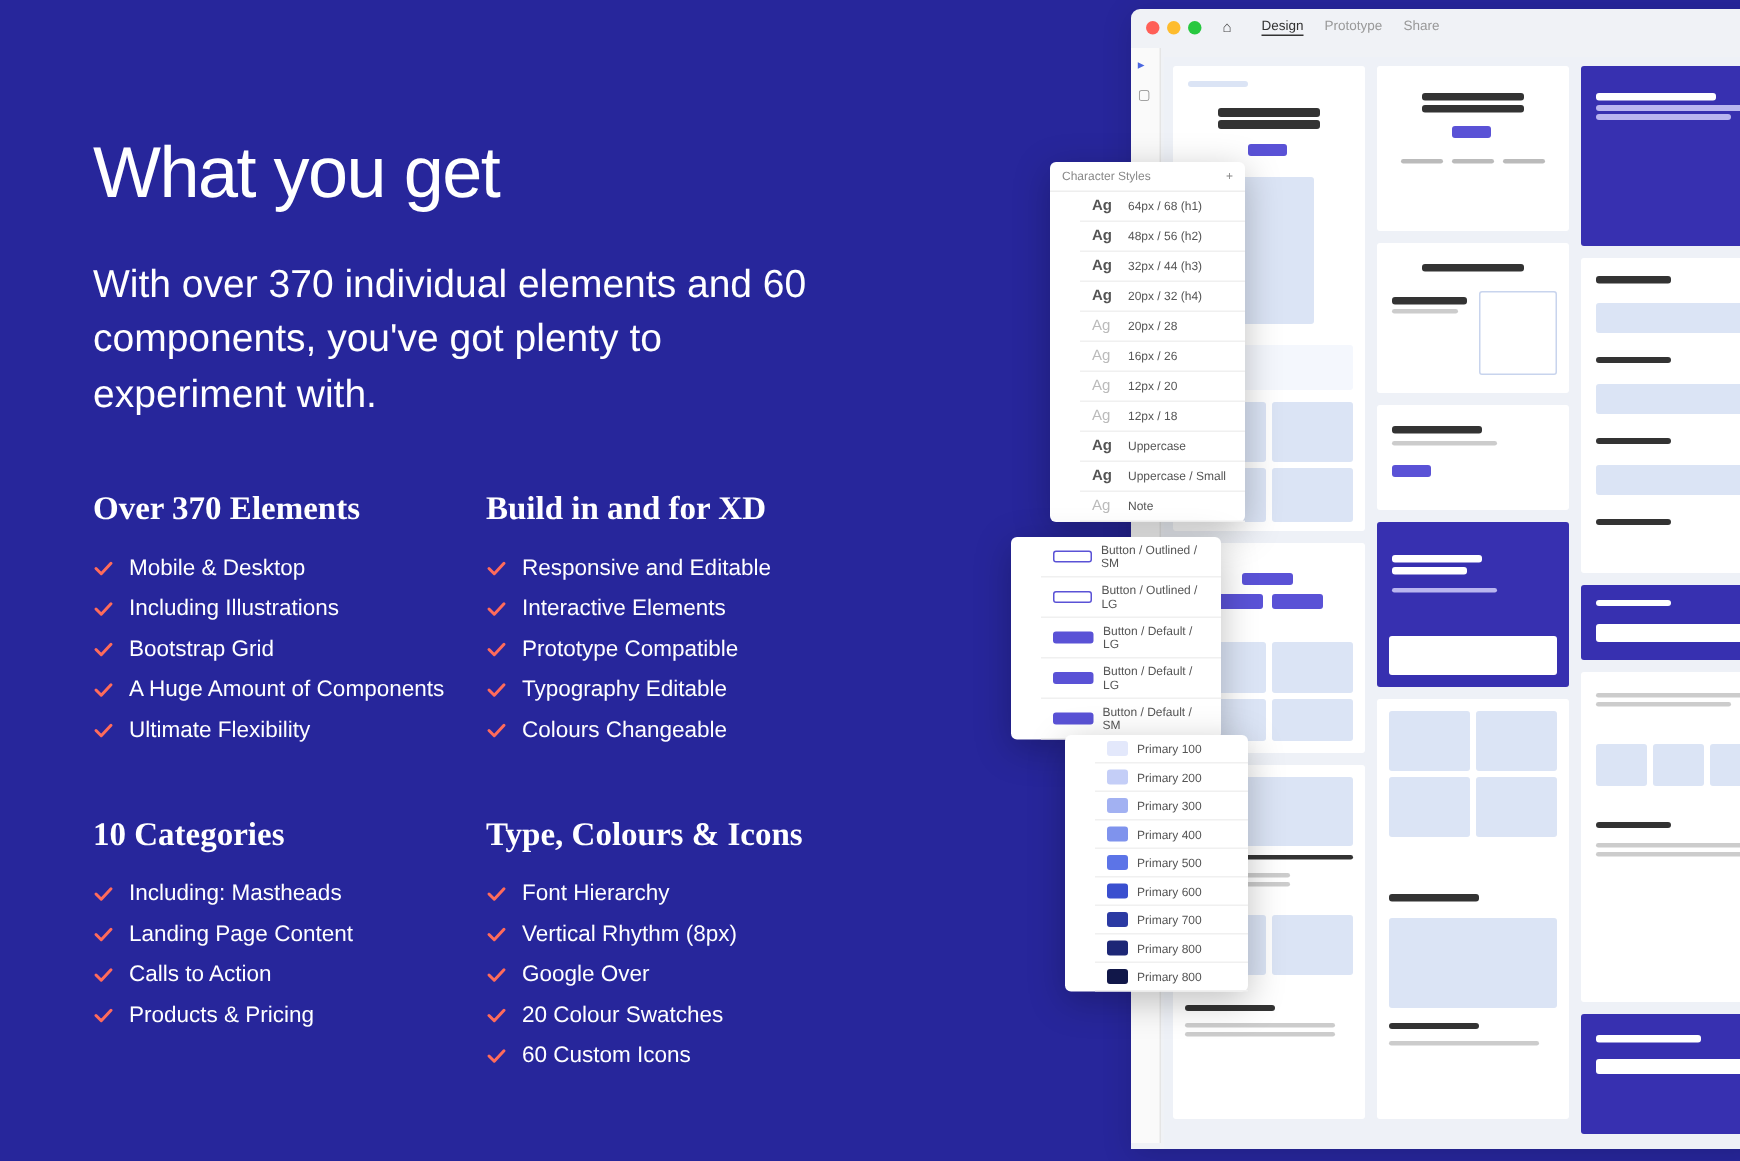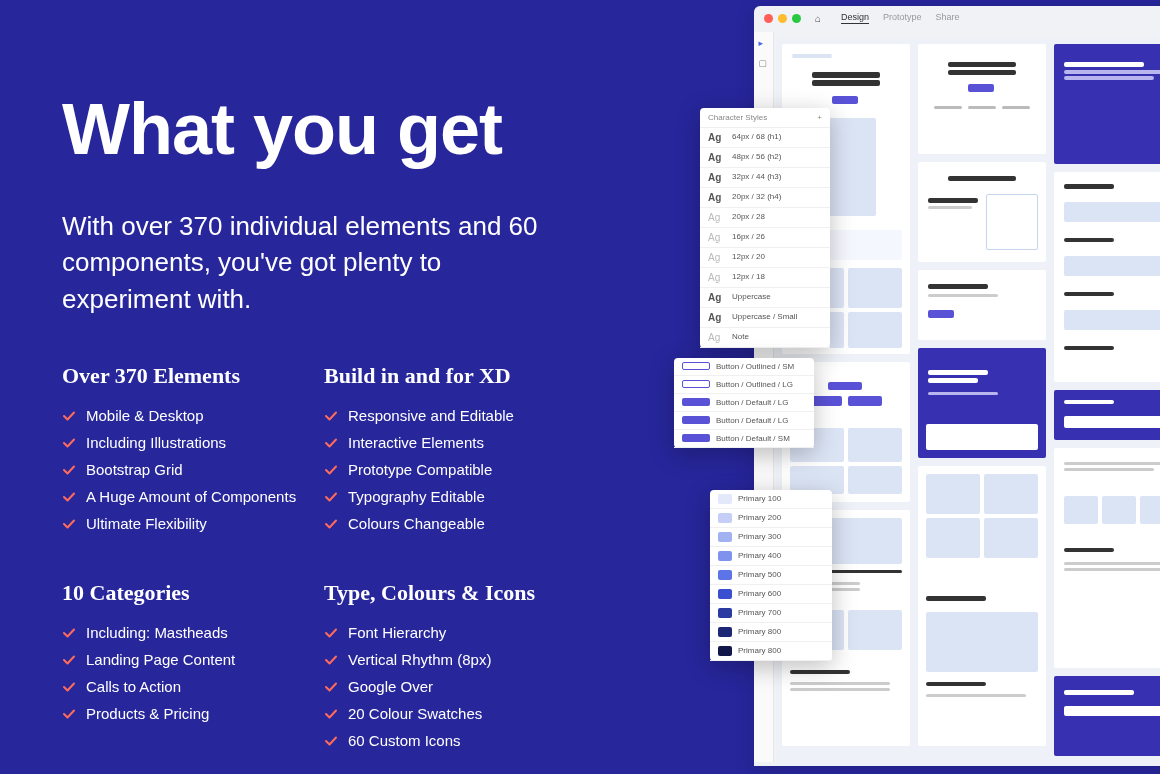--- a/index.html
+++ b/index.html
@@ -12,24 +12,24 @@
   position: relative;
 }
 .left {
   position: absolute;
   left: 62px;
   top: 88px;
   width: 560px;
   color: #fff;
 }
 .title {
-  font-size: 72px;
-  font-weight: 700;
+  font-size: 48px;
+  font-weight: 400;
   letter-spacing: -1px;
-  margin-bottom: 38px;
+  margin-bottom: 28px;
 }
 .subtitle {
   font-size: 26px;
   font-weight: 500;
   line-height: 1.4;
   margin-bottom: 46px;
   max-width: 500px;
 }
 .columns {
   display: grid;
@@ -112,23 +112,25 @@
 .panel {
   position: absolute;
   background: #fff;
   border-radius: 4px;
   box-shadow: 0 6px 24px rgba(0,0,0,0.25);
   font-size: 8px;
   color: #555;
 }
 .panel-row {
   display: flex;
+  align-items: center;
   padding: 4px 8px;
   border-bottom: 1px solid #f0f0f0;
   gap: 6px;
+  margin-left: 20px;
 }
 .panel-header {
   padding: 5px 8px;
   font-size: 8px;
   color: #888;
   border-bottom: 1px solid #eee;
   display: flex;
   justify-content: space-between;
 }
 .ag { font-weight: 700; font-size: 10px; width: 18px; }

